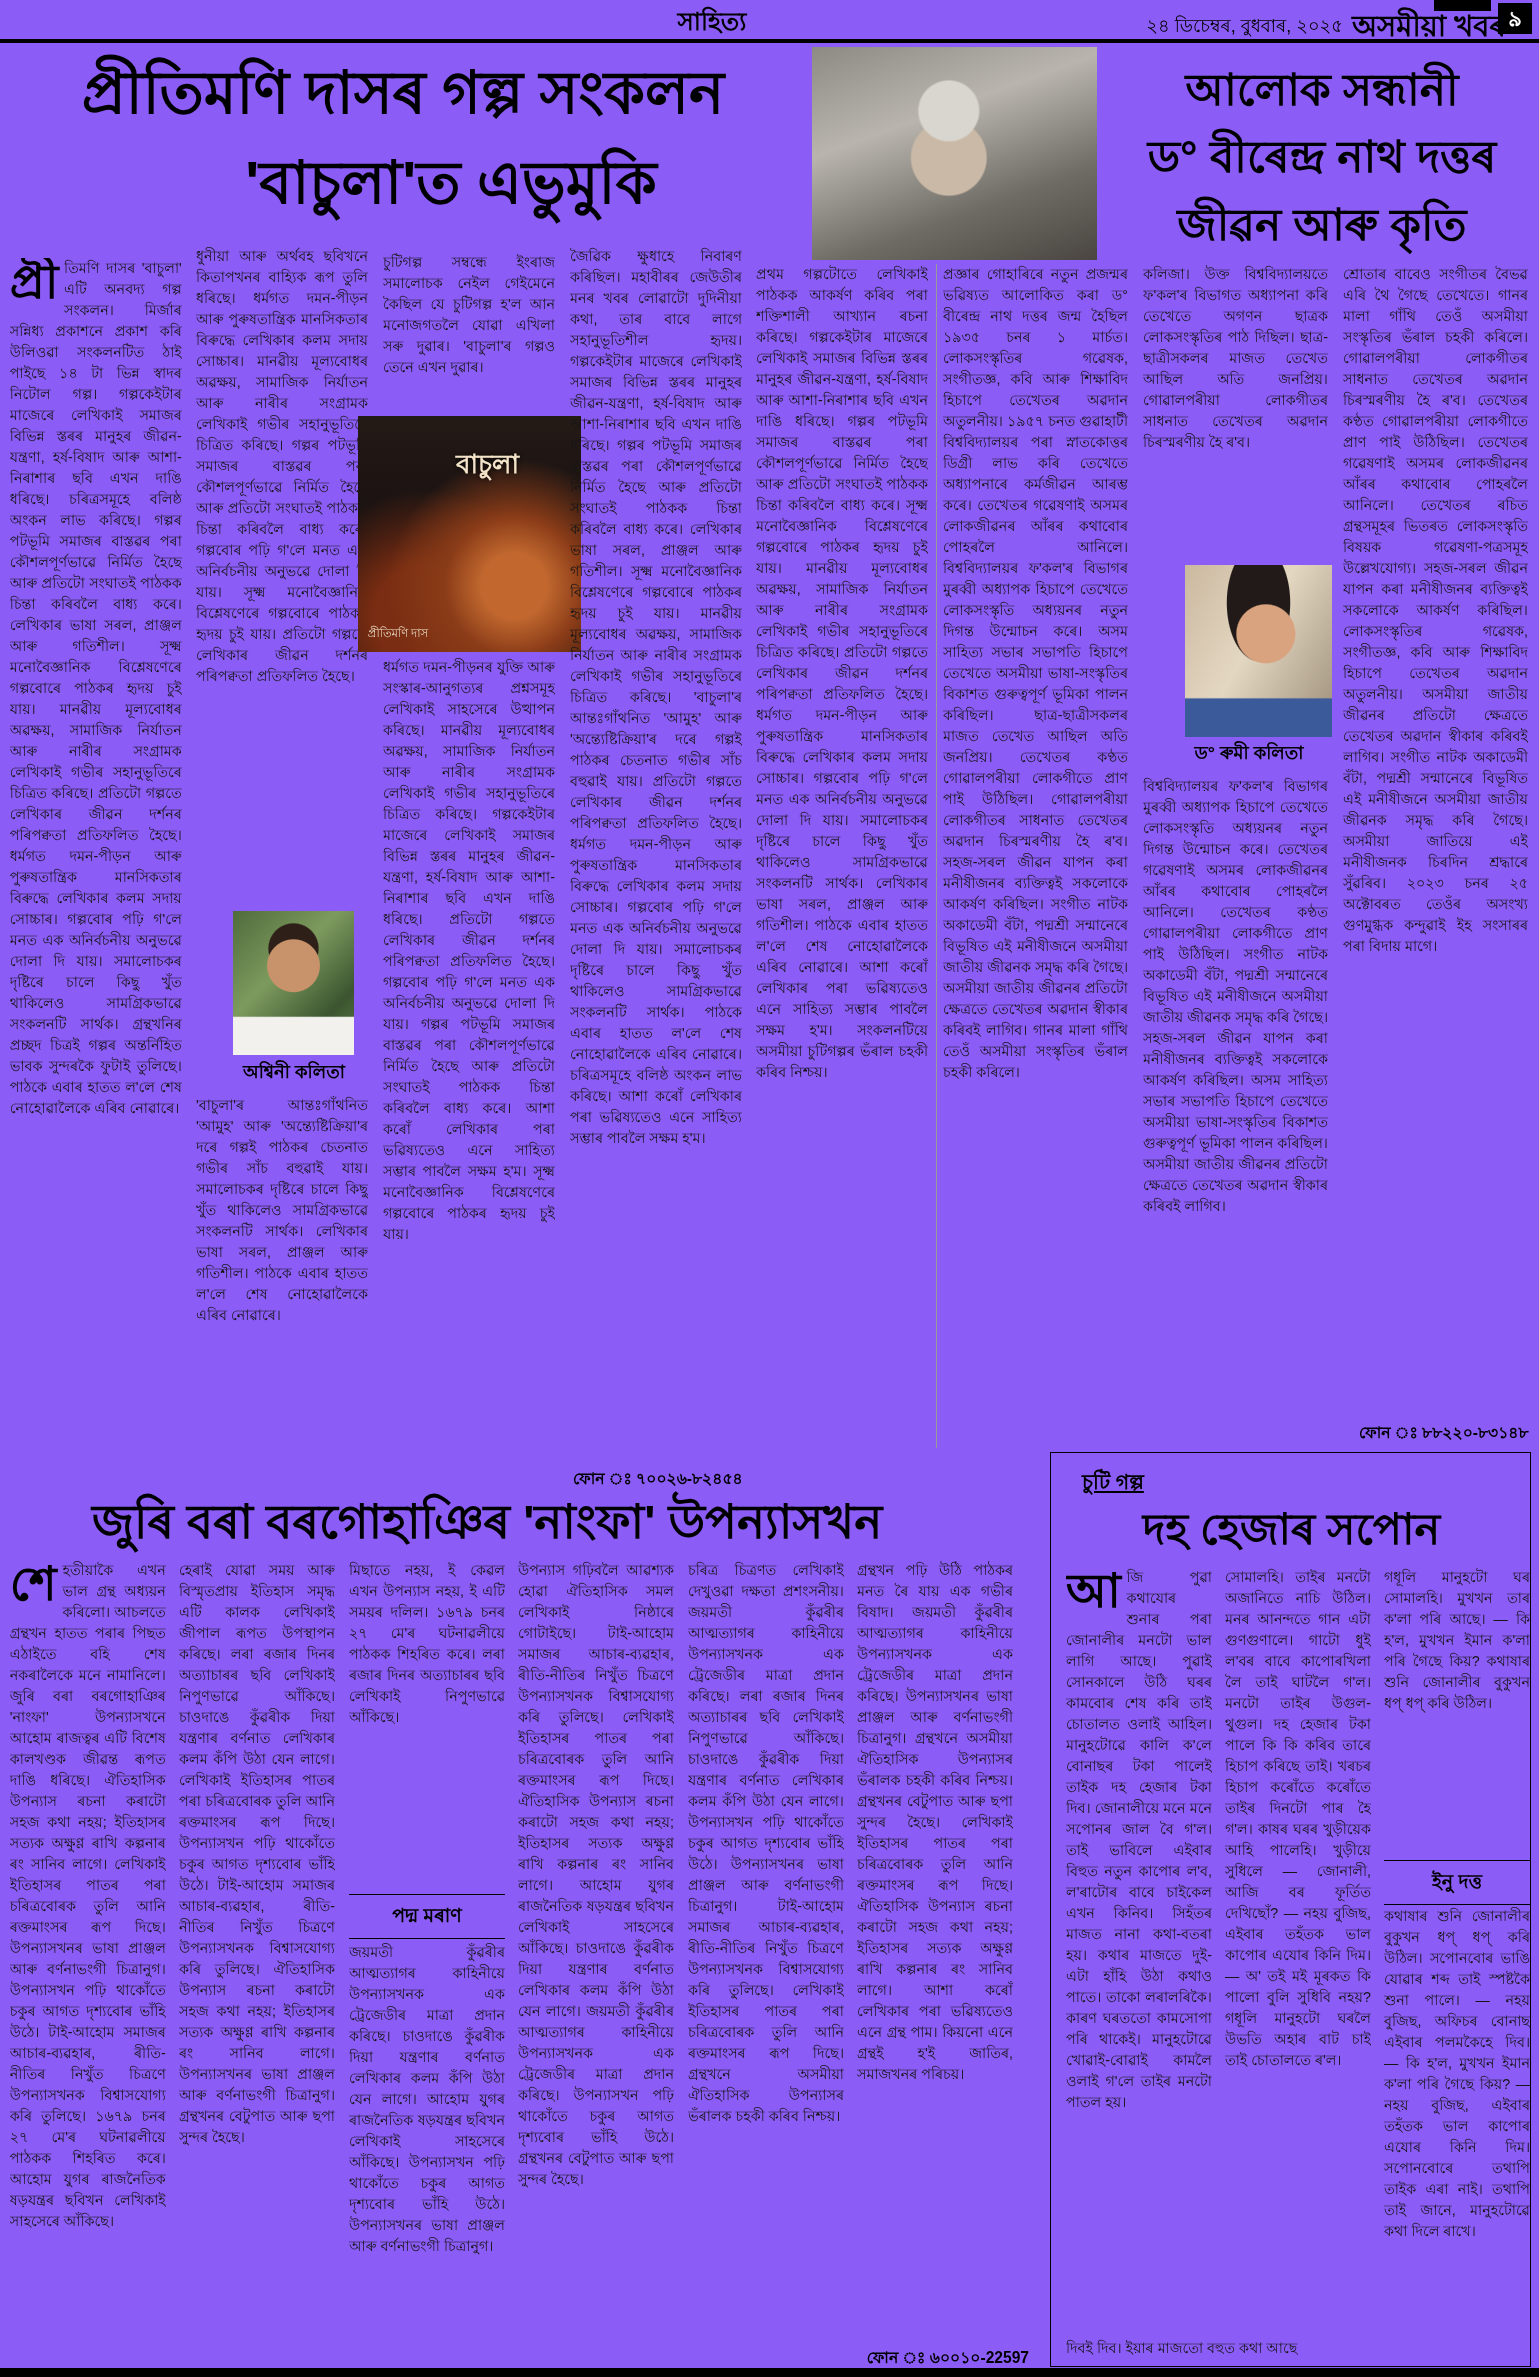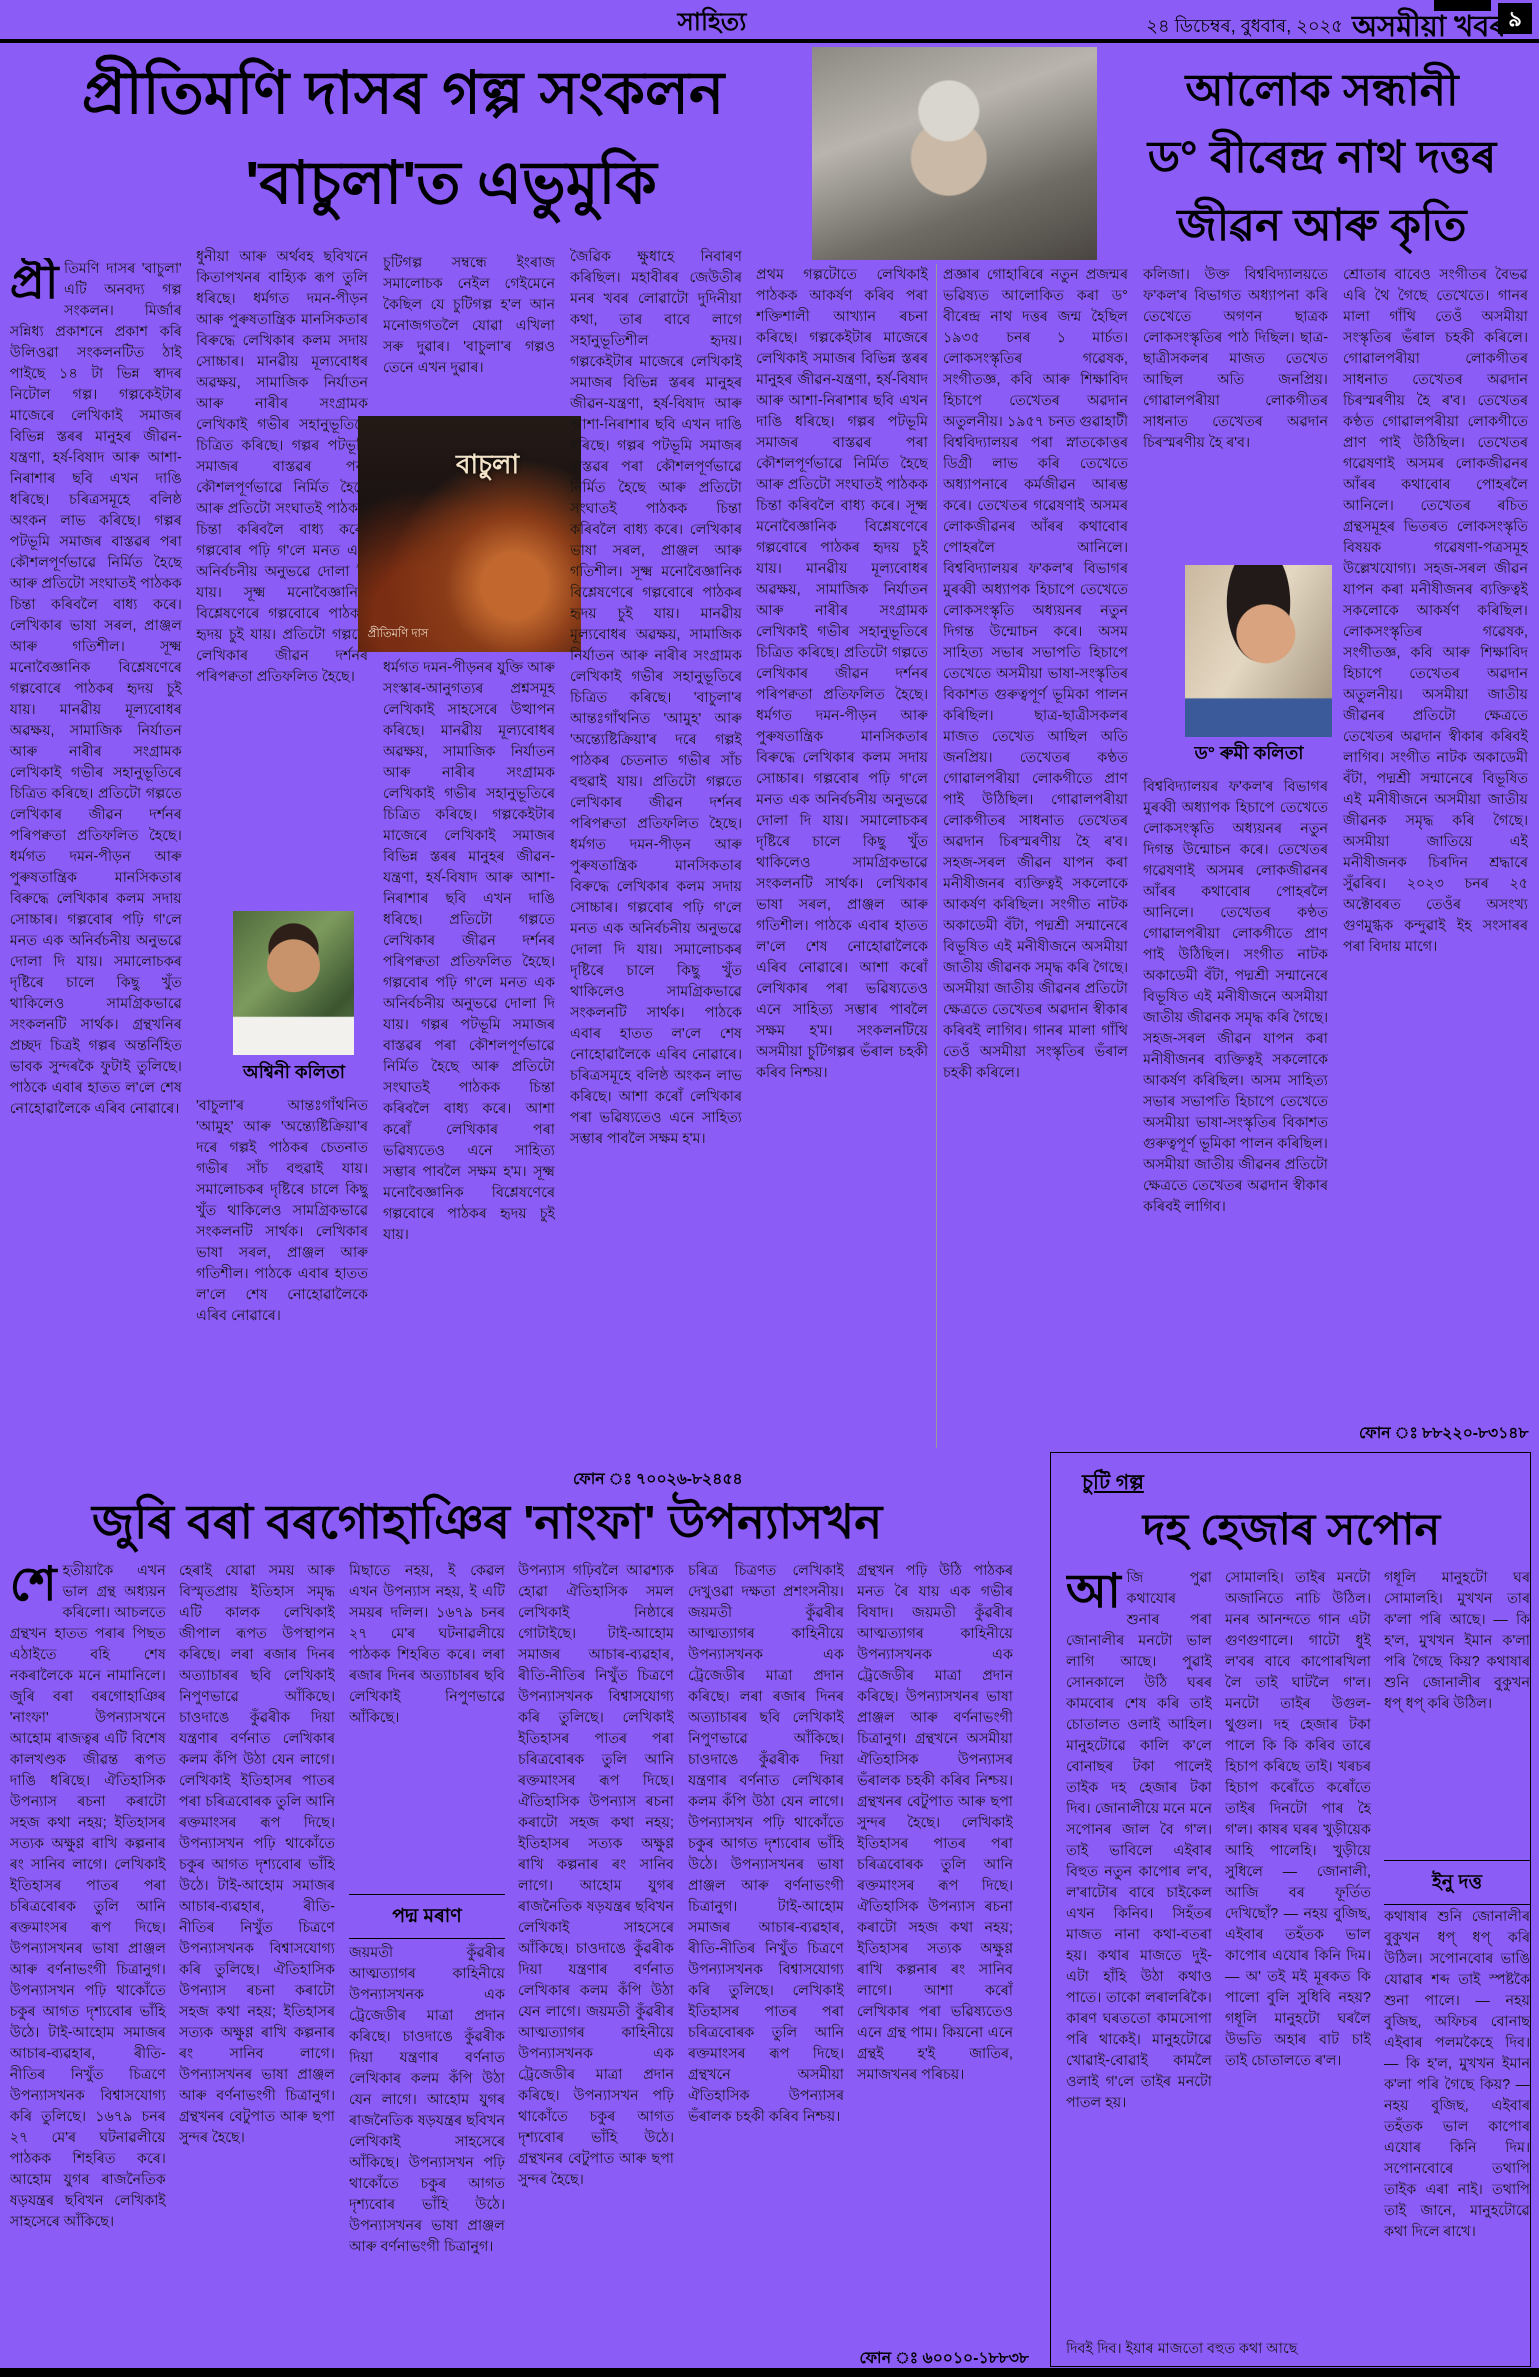--- a/index.html
+++ b/index.html
@@ -64,21 +64,21 @@
 
   <div class="abs photo" id="photo-ashwini" style="left:233px;top:911px;width:121px;height:144px;"></div>
   <div class="abs caption" style="left:213px;top:1058px;width:162px;">অশ্বিনী কলিতা</div>
 
   <div class="abs body" style="left:196px;top:1095px;width:172px;height:366px;">'বাচুলা'ৰ আন্তঃগাঁথনিত 'আমুহ' আৰু 'অন্ত্যেষ্টিক্ৰিয়া'ৰ দৰে গল্পই পাঠকৰ চেতনাত গভীৰ সাঁচ বহুৱাই যায়। সমালোচকৰ দৃষ্টিৰে চালে কিছু খুঁত থাকিলেও সামগ্ৰিকভাৱে সংকলনটি সাৰ্থক। লেখিকাৰ ভাষা সৰল, প্ৰাঞ্জল আৰু গতিশীল। পাঠকে এবাৰ হাতত ল'লে শেষ নোহোৱালৈকে এৰিব নোৱাৰে।</div>
 
   <div class="abs body" style="left:383px;top:252px;width:172px;height:166px;">চুটিগল্প সম্বন্ধে ইংৰাজ সমালোচক নেইল গেইমেনে কৈছিল যে চুটিগল্প হ'ল আন মনোজগতলৈ যোৱা এখিলা সৰু দুৱাৰ। 'বাচুলা'ৰ গল্পও তেনে এখন দুৱাৰ।</div>
 
   <div class="abs photo" id="book-cover" style="left:358px;top:416px;width:223px;height:236px;">
     <div class="cover-title" style="margin-top:28px;">বাচুলা</div>
-    <div class="cover-author" style="position:absolute;left:9.8px;bottom:8.2px;">প্ৰীতিমণি দাস</div>
+    <div class="cover-author" style="position:absolute;left:9.8px;bottom:8.2px;font-family:Liberation Serif, serif;">প্ৰীতিমণি দাস</div>
   </div>
 
   <div class="abs body" style="left:383px;top:657px;width:172px;height:805px;">ধৰ্মগত দমন-পীড়নৰ যুক্তি আৰু সংস্কাৰ-আনুগত্যৰ প্ৰশ্নসমূহ লেখিকাই সাহসেৰে উত্থাপন কৰিছে। মানৱীয় মূল্যবোধৰ অৱক্ষয়, সামাজিক নিৰ্যাতন আৰু নাৰীৰ সংগ্ৰামক লেখিকাই গভীৰ সহানুভূতিৰে চিত্ৰিত কৰিছে। গল্পকেইটাৰ মাজেৰে লেখিকাই সমাজৰ বিভিন্ন স্তৰৰ মানুহৰ জীৱন-যন্ত্ৰণা, হৰ্ষ-বিষাদ আৰু আশা-নিৰাশাৰ ছবি এখন দাঙি ধৰিছে। প্ৰতিটো গল্পতে লেখিকাৰ জীৱন দৰ্শনৰ পৰিপক্বতা প্ৰতিফলিত হৈছে। গল্পবোৰ পঢ়ি গ'লে মনত এক অনিৰ্বচনীয় অনুভৱে দোলা দি যায়। গল্পৰ পটভূমি সমাজৰ বাস্তৱৰ পৰা কৌশলপূৰ্ণভাৱে নিৰ্মিত হৈছে আৰু প্ৰতিটো সংঘাতই পাঠকক চিন্তা কৰিবলৈ বাধ্য কৰে। আশা কৰোঁ লেখিকাৰ পৰা ভৱিষ্যতেও এনে সাহিত্য সম্ভাৰ পাবলৈ সক্ষম হ'ম। সূক্ষ্ম মনোবৈজ্ঞানিক বিশ্লেষণেৰে গল্পবোৰে পাঠকৰ হৃদয় চুই যায়।</div>
   <div class="abs body" style="left:570px;top:246px;width:172px;height:1216px;">জৈৱিক ক্ষুধাহে নিবাৰণ কৰিছিল। মহাবীৰৰ জেউতীৰ মনৰ খবৰ লোৱাটো দুদিনীয়া কথা, তাৰ বাবে লাগে সহানুভূতিশীল হৃদয়। গল্পকেইটাৰ মাজেৰে লেখিকাই সমাজৰ বিভিন্ন স্তৰৰ মানুহৰ জীৱন-যন্ত্ৰণা, হৰ্ষ-বিষাদ আৰু আশা-নিৰাশাৰ ছবি এখন দাঙি ধৰিছে। গল্পৰ পটভূমি সমাজৰ বাস্তৱৰ পৰা কৌশলপূৰ্ণভাৱে নিৰ্মিত হৈছে আৰু প্ৰতিটো সংঘাতই পাঠকক চিন্তা কৰিবলৈ বাধ্য কৰে। লেখিকাৰ ভাষা সৰল, প্ৰাঞ্জল আৰু গতিশীল। সূক্ষ্ম মনোবৈজ্ঞানিক বিশ্লেষণেৰে গল্পবোৰে পাঠকৰ হৃদয় চুই যায়। মানৱীয় মূল্যবোধৰ অৱক্ষয়, সামাজিক নিৰ্যাতন আৰু নাৰীৰ সংগ্ৰামক লেখিকাই গভীৰ সহানুভূতিৰে চিত্ৰিত কৰিছে। 'বাচুলা'ৰ আন্তঃগাঁথনিত 'আমুহ' আৰু 'অন্ত্যেষ্টিক্ৰিয়া'ৰ দৰে গল্পই পাঠকৰ চেতনাত গভীৰ সাঁচ বহুৱাই যায়। প্ৰতিটো গল্পতে লেখিকাৰ জীৱন দৰ্শনৰ পৰিপক্বতা প্ৰতিফলিত হৈছে। ধৰ্মগত দমন-পীড়ন আৰু পুৰুষতান্ত্ৰিক মানসিকতাৰ বিৰুদ্ধে লেখিকাৰ কলম সদায় সোচ্চাৰ। গল্পবোৰ পঢ়ি গ'লে মনত এক অনিৰ্বচনীয় অনুভৱে দোলা দি যায়। সমালোচকৰ দৃষ্টিৰে চালে কিছু খুঁত থাকিলেও সামগ্ৰিকভাৱে সংকলনটি সাৰ্থক। পাঠকে এবাৰ হাতত ল'লে শেষ নোহোৱালৈকে এৰিব নোৱাৰে। চৰিত্ৰসমূহে বলিষ্ঠ অংকন লাভ কৰিছে। আশা কৰোঁ লেখিকাৰ পৰা ভৱিষ্যতেও এনে সাহিত্য সম্ভাৰ পাবলৈ সক্ষম হ'ম।</div>
   <div class="abs body" style="left:756px;top:264px;width:172px;height:1198px;">প্ৰথম গল্পটোতে লেখিকাই পাঠকক আকৰ্ষণ কৰিব পৰা শক্তিশালী আখ্যান ৰচনা কৰিছে। গল্পকেইটাৰ মাজেৰে লেখিকাই সমাজৰ বিভিন্ন স্তৰৰ মানুহৰ জীৱন-যন্ত্ৰণা, হৰ্ষ-বিষাদ আৰু আশা-নিৰাশাৰ ছবি এখন দাঙি ধৰিছে। গল্পৰ পটভূমি সমাজৰ বাস্তৱৰ পৰা কৌশলপূৰ্ণভাৱে নিৰ্মিত হৈছে আৰু প্ৰতিটো সংঘাতই পাঠকক চিন্তা কৰিবলৈ বাধ্য কৰে। সূক্ষ্ম মনোবৈজ্ঞানিক বিশ্লেষণেৰে গল্পবোৰে পাঠকৰ হৃদয় চুই যায়। মানৱীয় মূল্যবোধৰ অৱক্ষয়, সামাজিক নিৰ্যাতন আৰু নাৰীৰ সংগ্ৰামক লেখিকাই গভীৰ সহানুভূতিৰে চিত্ৰিত কৰিছে। প্ৰতিটো গল্পতে লেখিকাৰ জীৱন দৰ্শনৰ পৰিপক্বতা প্ৰতিফলিত হৈছে। ধৰ্মগত দমন-পীড়ন আৰু পুৰুষতান্ত্ৰিক মানসিকতাৰ বিৰুদ্ধে লেখিকাৰ কলম সদায় সোচ্চাৰ। গল্পবোৰ পঢ়ি গ'লে মনত এক অনিৰ্বচনীয় অনুভৱে দোলা দি যায়। সমালোচকৰ দৃষ্টিৰে চালে কিছু খুঁত থাকিলেও সামগ্ৰিকভাৱে সংকলনটি সাৰ্থক। লেখিকাৰ ভাষা সৰল, প্ৰাঞ্জল আৰু গতিশীল। পাঠকে এবাৰ হাতত ল'লে শেষ নোহোৱালৈকে এৰিব নোৱাৰে। আশা কৰোঁ লেখিকাৰ পৰা ভৱিষ্যতেও এনে সাহিত্য সম্ভাৰ পাবলৈ সক্ষম হ'ম। সংকলনটিয়ে অসমীয়া চুটিগল্পৰ ভঁৰাল চহকী কৰিব নিশ্চয়।</div>
   <div class="abs phone" style="left:573px;top:1467px;width:169px;">ফোন ঃ ৭০০২৬-৮২৪৫৪</div>
 
   <div class="abs vrule" style="left:936px;top:264px;height:1184px;"></div>
 
   <div class="abs headline" style="left:1105px;top:57px;width:434px;font-size:44px;line-height:65px;">আলোক সন্ধানী</div>
@@ -100,21 +100,21 @@
   <div class="abs body" style="left:9.8px;top:1560px;width:156px;height:811px;">
     <span class="dropcap">শে</span><span>হতীয়াকৈ এখন ভাল গ্ৰন্থ অধ্যয়ন কৰিলো। আচলতে গ্ৰন্থখন হাতত পৰাৰ পিছত এঠাইতে বহি শেষ নকৰালৈকে মনে নামানিলে। জুৰি বৰা বৰগোহাঞিৰ 'নাংফা' উপন্যাসখনে আহোম ৰাজত্বৰ এটি বিশেষ কালখণ্ডক জীৱন্ত ৰূপত দাঙি ধৰিছে। ঐতিহাসিক উপন্যাস ৰচনা কৰাটো সহজ কথা নহয়; ইতিহাসৰ সত্যক অক্ষুণ্ণ ৰাখি কল্পনাৰ ৰং সানিব লাগে। লেখিকাই ইতিহাসৰ পাতৰ পৰা চৰিত্ৰবোৰক তুলি আনি ৰক্তমাংসৰ ৰূপ দিছে। উপন্যাসখনৰ ভাষা প্ৰাঞ্জল আৰু বৰ্ণনাভংগী চিত্ৰানুগ। উপন্যাসখন পঢ়ি থাকোঁতে চকুৰ আগত দৃশ্যবোৰ ভাঁহি উঠে। টাই-আহোম সমাজৰ আচাৰ-ব্যৱহাৰ, ৰীতি-নীতিৰ নিখুঁত চিত্ৰণে উপন্যাসখনক বিশ্বাসযোগ্য কৰি তুলিছে। ১৬৭৯ চনৰ ২৭ মে'ৰ ঘটনাৱলীয়ে পাঠকক শিহৰিত কৰে। আহোম যুগৰ ৰাজনৈতিক ষড়যন্ত্ৰৰ ছবিখন লেখিকাই সাহসেৰে আঁকিছে।</span>
   </div>
   <div class="abs body" style="left:179px;top:1560px;width:156px;height:811px;">হেৰাই যোৱা সময় আৰু বিস্মৃতপ্ৰায় ইতিহাস সমৃদ্ধ এটি কালক লেখিকাই জীপাল ৰূপত উপস্থাপন কৰিছে। লৰা ৰজাৰ দিনৰ অত্যাচাৰৰ ছবি লেখিকাই নিপুণভাৱে আঁকিছে। চাওদাঙে কুঁৱৰীক দিয়া যন্ত্ৰণাৰ বৰ্ণনাত লেখিকাৰ কলম কঁপি উঠা যেন লাগে। লেখিকাই ইতিহাসৰ পাতৰ পৰা চৰিত্ৰবোৰক তুলি আনি ৰক্তমাংসৰ ৰূপ দিছে। উপন্যাসখন পঢ়ি থাকোঁতে চকুৰ আগত দৃশ্যবোৰ ভাঁহি উঠে। টাই-আহোম সমাজৰ আচাৰ-ব্যৱহাৰ, ৰীতি-নীতিৰ নিখুঁত চিত্ৰণে উপন্যাসখনক বিশ্বাসযোগ্য কৰি তুলিছে। ঐতিহাসিক উপন্যাস ৰচনা কৰাটো সহজ কথা নহয়; ইতিহাসৰ সত্যক অক্ষুণ্ণ ৰাখি কল্পনাৰ ৰং সানিব লাগে। উপন্যাসখনৰ ভাষা প্ৰাঞ্জল আৰু বৰ্ণনাভংগী চিত্ৰানুগ। গ্ৰন্থখনৰ বেটুপাত আৰু ছপা সুন্দৰ হৈছে।</div>
   <div class="abs body" style="left:349px;top:1560px;width:156px;height:329px;">মিছাতে নহয়, ই কেৱল এখন উপন্যাস নহয়, ই এটি সময়ৰ দলিল। ১৬৭৯ চনৰ ২৭ মে'ৰ ঘটনাৱলীয়ে পাঠকক শিহৰিত কৰে। লৰা ৰজাৰ দিনৰ অত্যাচাৰৰ ছবি লেখিকাই নিপুণভাৱে আঁকিছে।</div>
   <div class="abs byline" style="left:349px;top:1894px;width:156px;">পদ্ম মৰাণ</div>
   <div class="abs body" style="left:349px;top:1942px;width:156px;height:428px;">জয়মতী কুঁৱৰীৰ আত্মত্যাগৰ কাহিনীয়ে উপন্যাসখনক এক ট্ৰেজেডীৰ মাত্ৰা প্ৰদান কৰিছে। চাওদাঙে কুঁৱৰীক দিয়া যন্ত্ৰণাৰ বৰ্ণনাত লেখিকাৰ কলম কঁপি উঠা যেন লাগে। আহোম যুগৰ ৰাজনৈতিক ষড়যন্ত্ৰৰ ছবিখন লেখিকাই সাহসেৰে আঁকিছে। উপন্যাসখন পঢ়ি থাকোঁতে চকুৰ আগত দৃশ্যবোৰ ভাঁহি উঠে। উপন্যাসখনৰ ভাষা প্ৰাঞ্জল আৰু বৰ্ণনাভংগী চিত্ৰানুগ।</div>
   <div class="abs body" style="left:518px;top:1560px;width:156px;height:811px;">উপন্যাস গঢ়িবলৈ আৱশ্যক হোৱা ঐতিহাসিক সমল লেখিকাই নিষ্ঠাৰে গোটাইছে। টাই-আহোম সমাজৰ আচাৰ-ব্যৱহাৰ, ৰীতি-নীতিৰ নিখুঁত চিত্ৰণে উপন্যাসখনক বিশ্বাসযোগ্য কৰি তুলিছে। লেখিকাই ইতিহাসৰ পাতৰ পৰা চৰিত্ৰবোৰক তুলি আনি ৰক্তমাংসৰ ৰূপ দিছে। ঐতিহাসিক উপন্যাস ৰচনা কৰাটো সহজ কথা নহয়; ইতিহাসৰ সত্যক অক্ষুণ্ণ ৰাখি কল্পনাৰ ৰং সানিব লাগে। আহোম যুগৰ ৰাজনৈতিক ষড়যন্ত্ৰৰ ছবিখন লেখিকাই সাহসেৰে আঁকিছে। চাওদাঙে কুঁৱৰীক দিয়া যন্ত্ৰণাৰ বৰ্ণনাত লেখিকাৰ কলম কঁপি উঠা যেন লাগে। জয়মতী কুঁৱৰীৰ আত্মত্যাগৰ কাহিনীয়ে উপন্যাসখনক এক ট্ৰেজেডীৰ মাত্ৰা প্ৰদান কৰিছে। উপন্যাসখন পঢ়ি থাকোঁতে চকুৰ আগত দৃশ্যবোৰ ভাঁহি উঠে। গ্ৰন্থখনৰ বেটুপাত আৰু ছপা সুন্দৰ হৈছে।</div>
   <div class="abs body" style="left:688px;top:1560px;width:156px;height:811px;">চৰিত্ৰ চিত্ৰণত লেখিকাই দেখুওৱা দক্ষতা প্ৰশংসনীয়। জয়মতী কুঁৱৰীৰ আত্মত্যাগৰ কাহিনীয়ে উপন্যাসখনক এক ট্ৰেজেডীৰ মাত্ৰা প্ৰদান কৰিছে। লৰা ৰজাৰ দিনৰ অত্যাচাৰৰ ছবি লেখিকাই নিপুণভাৱে আঁকিছে। চাওদাঙে কুঁৱৰীক দিয়া যন্ত্ৰণাৰ বৰ্ণনাত লেখিকাৰ কলম কঁপি উঠা যেন লাগে। উপন্যাসখন পঢ়ি থাকোঁতে চকুৰ আগত দৃশ্যবোৰ ভাঁহি উঠে। উপন্যাসখনৰ ভাষা প্ৰাঞ্জল আৰু বৰ্ণনাভংগী চিত্ৰানুগ। টাই-আহোম সমাজৰ আচাৰ-ব্যৱহাৰ, ৰীতি-নীতিৰ নিখুঁত চিত্ৰণে উপন্যাসখনক বিশ্বাসযোগ্য কৰি তুলিছে। লেখিকাই ইতিহাসৰ পাতৰ পৰা চৰিত্ৰবোৰক তুলি আনি ৰক্তমাংসৰ ৰূপ দিছে। গ্ৰন্থখনে অসমীয়া ঐতিহাসিক উপন্যাসৰ ভঁৰালক চহকী কৰিব নিশ্চয়।</div>
   <div class="abs body" style="left:857px;top:1560px;width:156px;height:779px;">গ্ৰন্থখন পঢ়ি উঠি পাঠকৰ মনত ৰৈ যায় এক গভীৰ বিষাদ। জয়মতী কুঁৱৰীৰ আত্মত্যাগৰ কাহিনীয়ে উপন্যাসখনক এক ট্ৰেজেডীৰ মাত্ৰা প্ৰদান কৰিছে। উপন্যাসখনৰ ভাষা প্ৰাঞ্জল আৰু বৰ্ণনাভংগী চিত্ৰানুগ। গ্ৰন্থখনে অসমীয়া ঐতিহাসিক উপন্যাসৰ ভঁৰালক চহকী কৰিব নিশ্চয়। গ্ৰন্থখনৰ বেটুপাত আৰু ছপা সুন্দৰ হৈছে। লেখিকাই ইতিহাসৰ পাতৰ পৰা চৰিত্ৰবোৰক তুলি আনি ৰক্তমাংসৰ ৰূপ দিছে। ঐতিহাসিক উপন্যাস ৰচনা কৰাটো সহজ কথা নহয়; ইতিহাসৰ সত্যক অক্ষুণ্ণ ৰাখি কল্পনাৰ ৰং সানিব লাগে। আশা কৰোঁ লেখিকাৰ পৰা ভৱিষ্যতেও এনে গ্ৰন্থ পাম। কিয়নো এনে গ্ৰন্থই হ'ই জাতিৰ, সমাজখনৰ পৰিচয়।</div>
-  <div class="abs phone" style="left:851px;top:2346px;width:178px;">ফোন ঃ ৬০০১০-১৮৮৩৮</div>
+  <div class="abs phone" style="left:851px;top:2346px;width:178px;">ফোন ঃ ৬০০১০-22597</div>
 
   <div class="abs" style="left:1050px;top:1452px;width:479px;height:913px;border:1.6px solid #000;"></div>
   <div class="abs kicker" style="left:1082px;top:1467px;">চুটি গল্প</div>
   <div class="abs headline" style="left:1060px;top:1505px;width:463px;font-size:43px;line-height:49px;">দহ হেজাৰ সপোন</div>
 
   <div class="abs body" style="left:1066px;top:1567px;width:146px;height:761px;">
     <span class="dropcap">আ</span><span>জি পুৱা কথাযোৰ শুনাৰ পৰা জোনালীৰ মনটো ভাল লাগি আছে। পুৱাই সোনকালে উঠি ঘৰৰ কামবোৰ শেষ কৰি তাই চোতালত ওলাই আহিল। মানুহটোৱে কালি ক'লে বোনাছৰ টকা পালেই তাইক দহ হেজাৰ টকা দিব। জোনালীয়ে মনে মনে সপোনৰ জাল বৈ গ'ল। তাই ভাবিলে এইবাৰ বিহুত নতুন কাপোৰ ল'ব, ল'ৰাটোৰ বাবে চাইকেল এখন কিনিব। সিহঁতৰ মাজত নানা কথা-বতৰা হয়। কথাৰ মাজতে দুই-এটা হাঁহি উঠা কথাও পাতে। তাকো লৰালৰিকৈ। কাৰণ ঘৰততো কামসোপা পৰি থাকেই। মানুহটোৱে খোৱাই-বোৱাই কামলৈ ওলাই গ'লে তাইৰ মনটো পাতল হয়।</span>
   </div>
   <div class="abs body" style="left:1225px;top:1567px;width:146px;height:761px;">সোমালহি। তাইৰ মনটো অজানিতে নাচি উঠিল। মনৰ আনন্দতে গান এটা গুণগুণালে। গাটো ধুই ল'বৰ বাবে কাপোৰখিলা লৈ তাই ঘাটলৈ গ'ল। মনটো তাইৰ উগুল-থুগুল। দহ হেজাৰ টকা পালে কি কি কৰিব তাৰে হিচাপ কৰিছে তাই। খৰচৰ হিচাপ কৰোঁতে কৰোঁতে তাইৰ দিনটো পাৰ হৈ গ'ল। কাষৰ ঘৰৰ খুড়ীয়েক আহি পালেহি। খুড়ীয়ে সুধিলে — জোনালী, আজি বৰ ফূৰ্তিত দেখিছোঁ? — নহয় বুজিছ, এইবাৰ তহঁতক ভাল কাপোৰ এযোৰ কিনি দিম। — অ' তই মই মূৰকত কি পালো বুলি সুধিবি নহয়? গধূলি মানুহটো ঘৰলৈ উভতি অহাৰ বাট চাই তাই চোতালতে ৰ'ল।</div>
   <div class="abs body" style="left:1384px;top:1567px;width:146px;height:288px;">গধূলি মানুহটো ঘৰ সোমালহি। মুখখন তাৰ ক'লা পৰি আছে। — কি হ'ল, মুখখন ইমান ক'লা পৰি গৈছে কিয়? কথাষাৰ শুনি জোনালীৰ বুকুখন ধপ্ ধপ্ কৰি উঠিল।</div>

